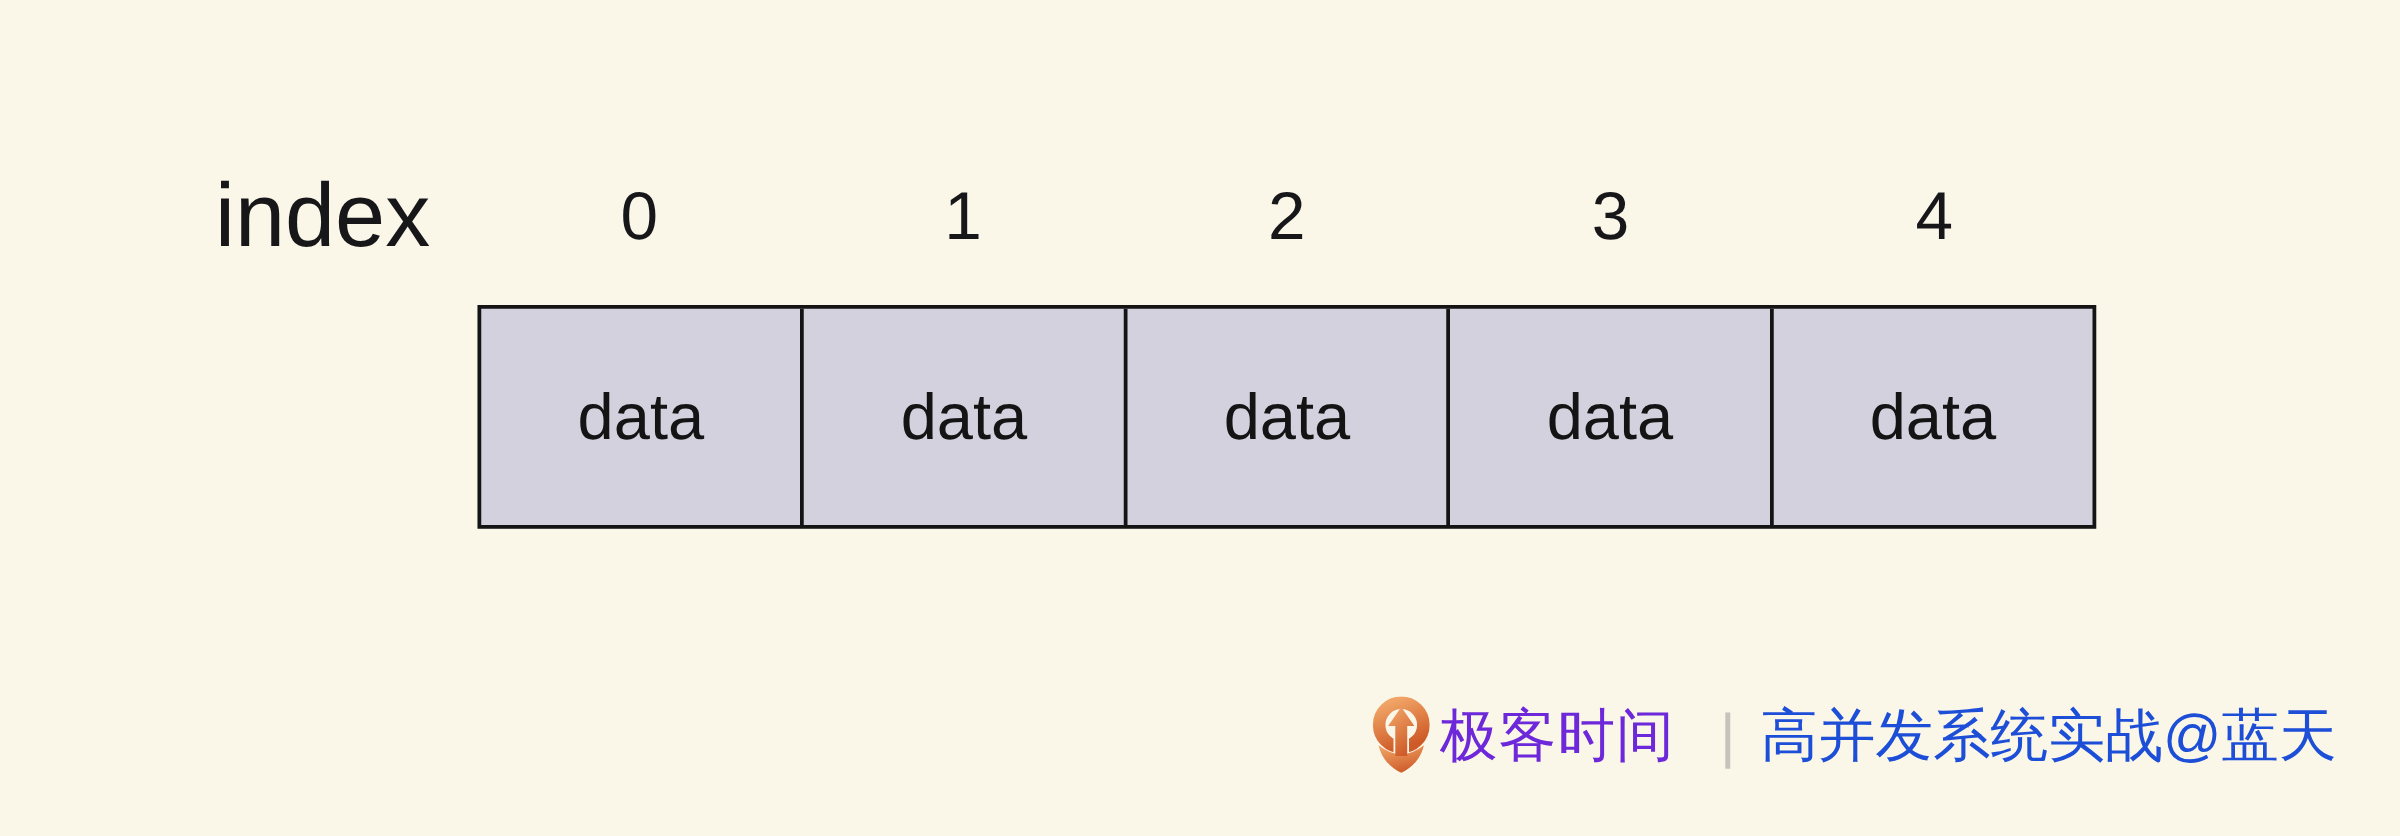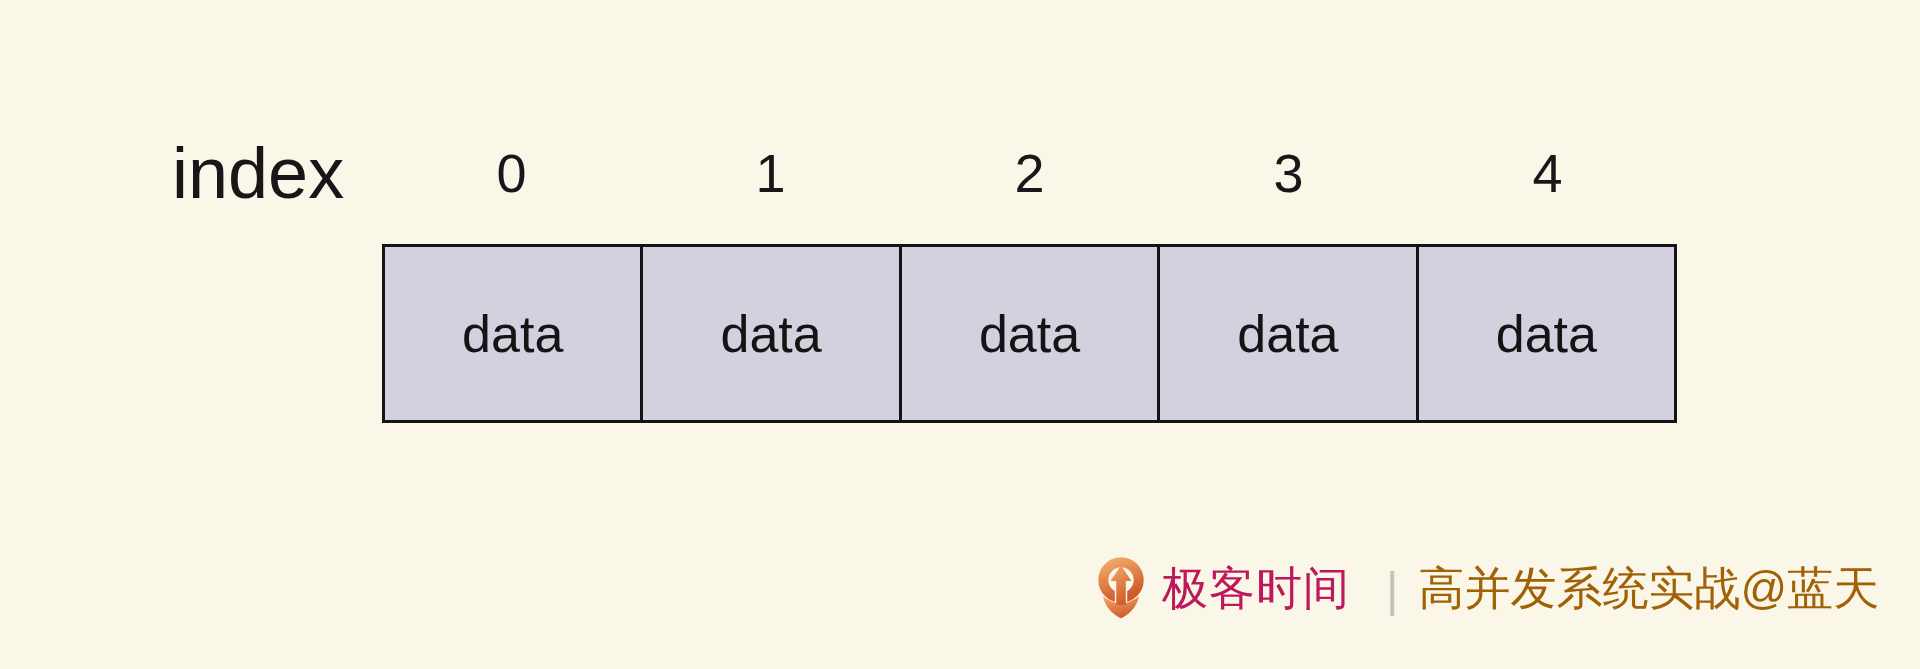--- a/index.html
+++ b/index.html
@@ -69,36 +69,36 @@
   .watermark {
     position: absolute;
     left: 1098px;
     top: 552px;
     height: 74px;
     display: flex;
     align-items: center;
   }
   .logo { display: block; }
   .brand {
-    margin-left: 18px;
+    margin-left: 8px;
     font-size: 46px;
     letter-spacing: 1px;
-    color: #be185d;
+    color: #6d28d9;
     font-weight: 500;
     white-space: nowrap;
   }
   .sep {
     margin: 0 20px 0 36px;
     font-size: 48px;
     font-weight: 300;
     color: #c6c3ba;
   }
   .course {
     font-size: 46px;
-    color: #a16207;
+    color: #1d4ed8;
     white-space: nowrap;
   }
 </style>
 </head>
 <body>
 
 <div class="stage">
 
   <span class="index-label">index</span>
   <span class="idx idx-0">0</span>

